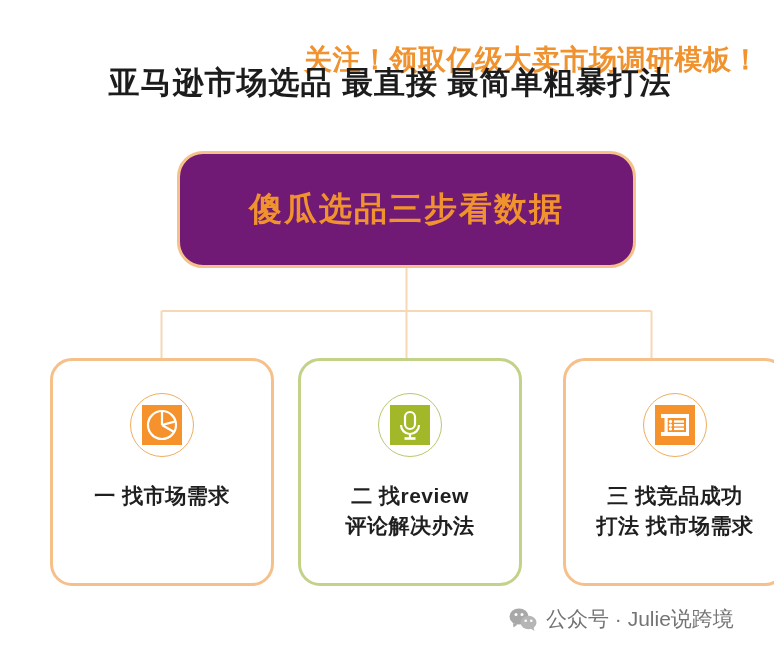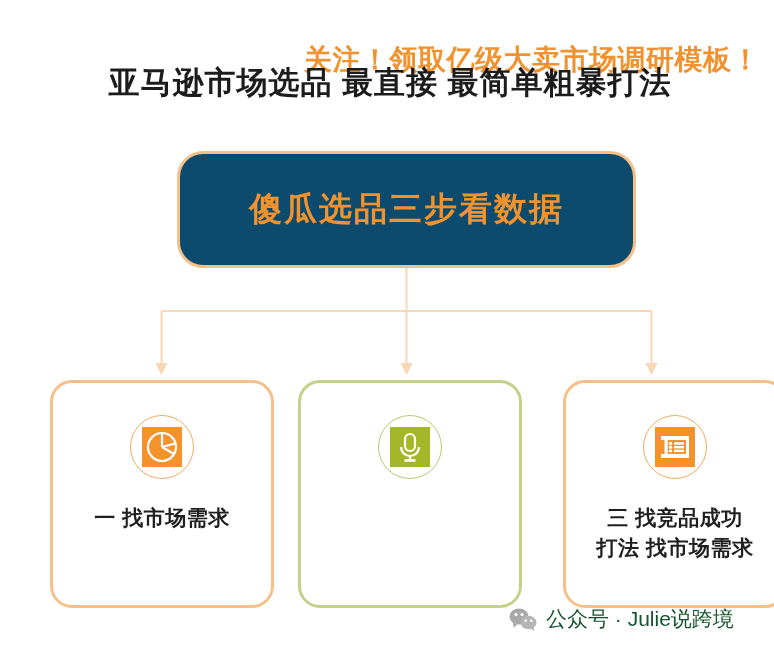--- a/index.html
+++ b/index.html
@@ -69,37 +69,37 @@
   
   .root-node {
     position: absolute;
     left: 177px;
     top: 151px;
     width: 459px;
     height: 117px;
     box-sizing: border-box;
     border: 3px solid #f6c08b;
     border-radius: 26px;
-    background: #0c4a6e;
+    background: #701a75;
     display: flex;
     align-items: center;
     justify-content: center;
   }
   .root-label {
     font-size: 33px;
     font-weight: bold;
     color: #f0922e;
     letter-spacing: 2px;
     white-space: nowrap;
   }
 
   
   .card {
     position: absolute;
-    top: 380px;
+    top: 358px;
     width: 224px;
     height: 228px;
     box-sizing: border-box;
     border: 3px solid #f6c08b;
     border-radius: 22px;
     background: #ffffff;
     display: flex;
     flex-direction: column;
     align-items: center;
   }
@@ -139,21 +139,21 @@
   }
 
   
   .footer {
     position: absolute;
     left: 509px;
     top: 604px;
     display: flex;
     align-items: center;
     gap: 9px;
-    color: #14532d;
+    color: #737373;
     font-size: 21px;
     line-height: 30px;
     white-space: nowrap;
   }
   .wechat-icon { display: block; }
 </style>
 </head>
 <body>
 
 <div class="promo-banner">关注！领取亿级大卖市场调研模板！</div>
@@ -203,20 +203,22 @@
     <div class="icon-ring">
       <svg class="icon-tile" viewBox="0 0 40 40">
         <rect x="0" y="0" width="40" height="40" fill="#a3b828"></rect>
         <rect x="15" y="7" width="10" height="17" rx="5" fill="none" stroke="#ffffff" stroke-width="2.2"></rect>
         <path d="M11 20 a9 9 0 0 0 18 0" fill="none" stroke="#ffffff" stroke-width="2.2"></path>
         <path d="M20 29 L20 33" stroke="#ffffff" stroke-width="2.2"></path>
         <path d="M14.5 33.5 L25.5 33.5" stroke="#ffffff" stroke-width="2.6"></path>
       </svg>
     </div>
     <div class="card-text">
+      <div>二 找review</div>
+      <div>评论解决办法</div>
     </div>
   </div>
 
   <div class="card card-3">
     <div class="icon-ring">
       <svg class="icon-tile" viewBox="0 0 40 40">
         <rect x="0" y="0" width="40" height="40" fill="#f5922c"></rect>
         <rect x="6" y="9" width="28" height="4" fill="#ffffff"></rect>
         <rect x="6" y="27" width="28" height="4" fill="#ffffff"></rect>
         <rect x="9.5" y="13" width="3.2" height="14" fill="#ffffff"></rect>

